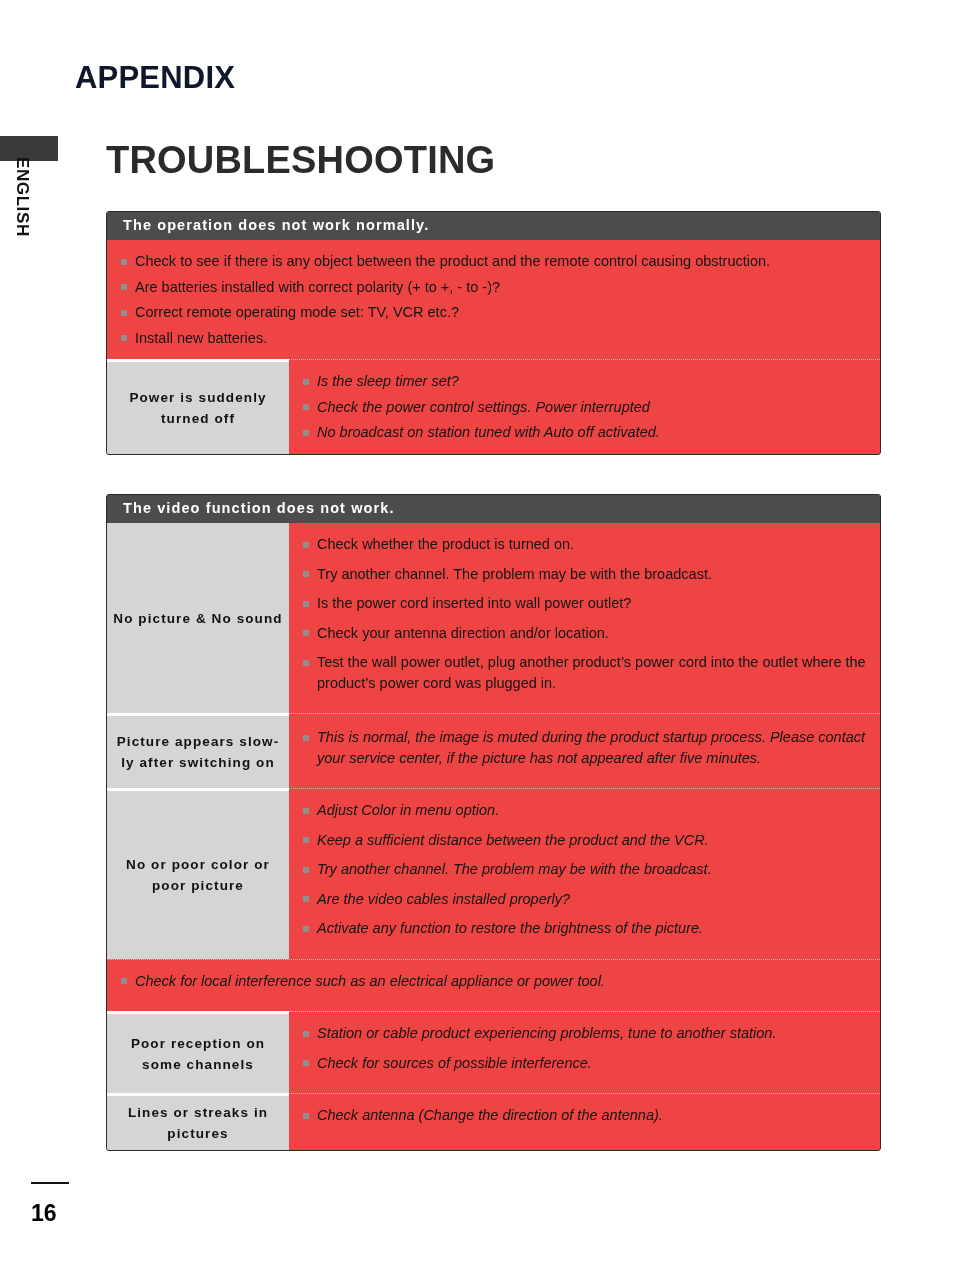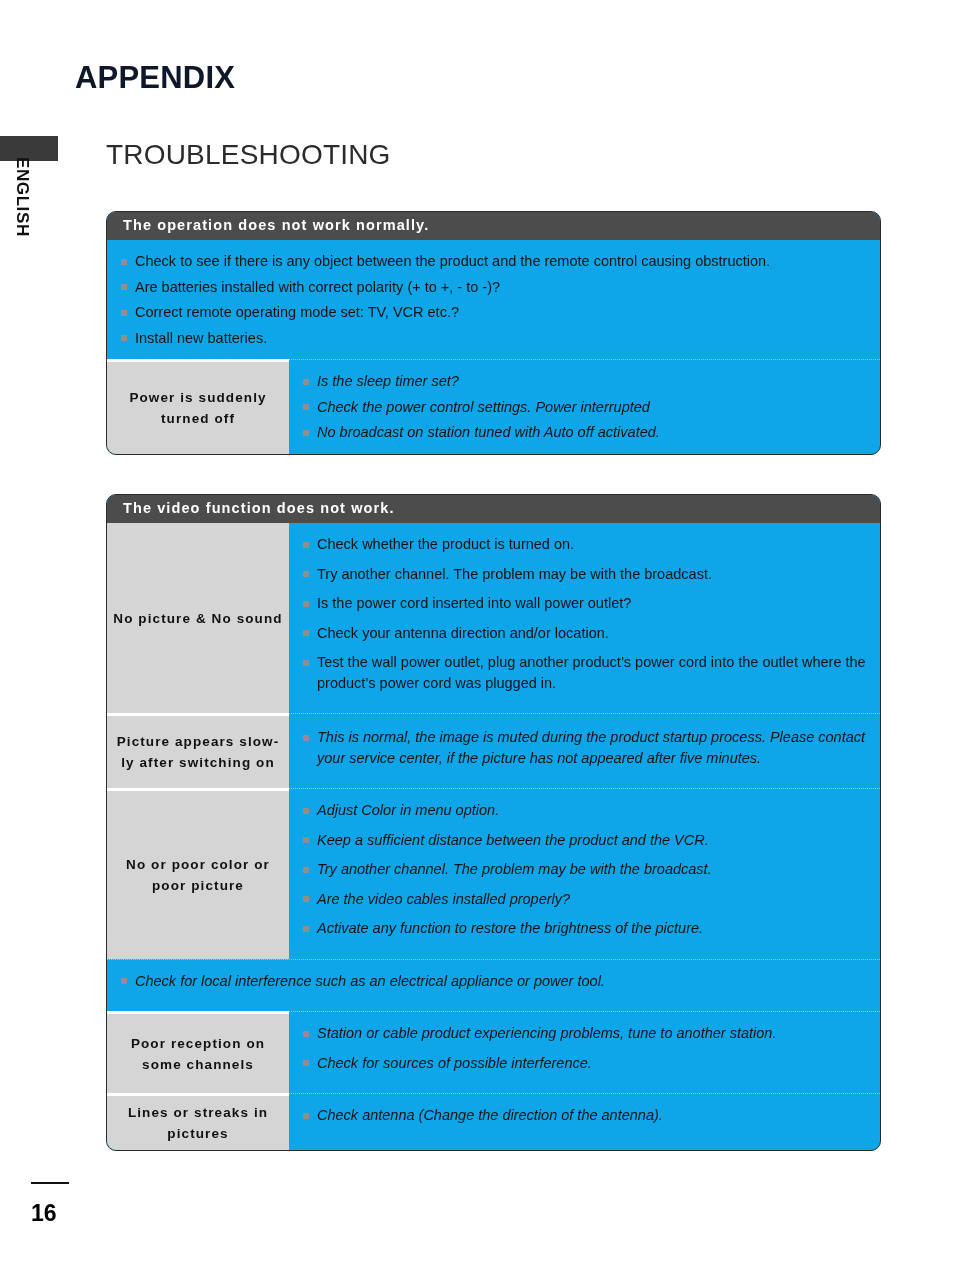--- a/index.html
+++ b/index.html
@@ -51,34 +51,34 @@
     font-size: 31px;
     font-weight: 700;
     color: #0f172a;
     letter-spacing: 0.2px;
     margin-left: 12px;
   }
   .section-title {
     position: absolute;
     left: 106px;
     top: 139px;
-    font-size: 28px;
-    font-weight: 400;
+    font-size: 38px;
+    font-weight: 700;
     color: #2b2b2b;
     letter-spacing: 0.2px;
   }
 
   
   .tbl {
     position: absolute;
     left: 106px;
     width: 775px;
     border: 1.4px solid #2b2b2b;
-    border-radius: 10px;
-    background: #0ea5e9;
+    border-radius: 3px;
+    background: #ef4444;
     box-sizing: border-box;
     overflow: hidden;
   }
   #table-operation { top: 211px; }
   #table-video     { top: 494px; }
 
   .tbl-header {
     background: #4c4c4c;
     color: #ffffff;
     font-size: 14.5px;

